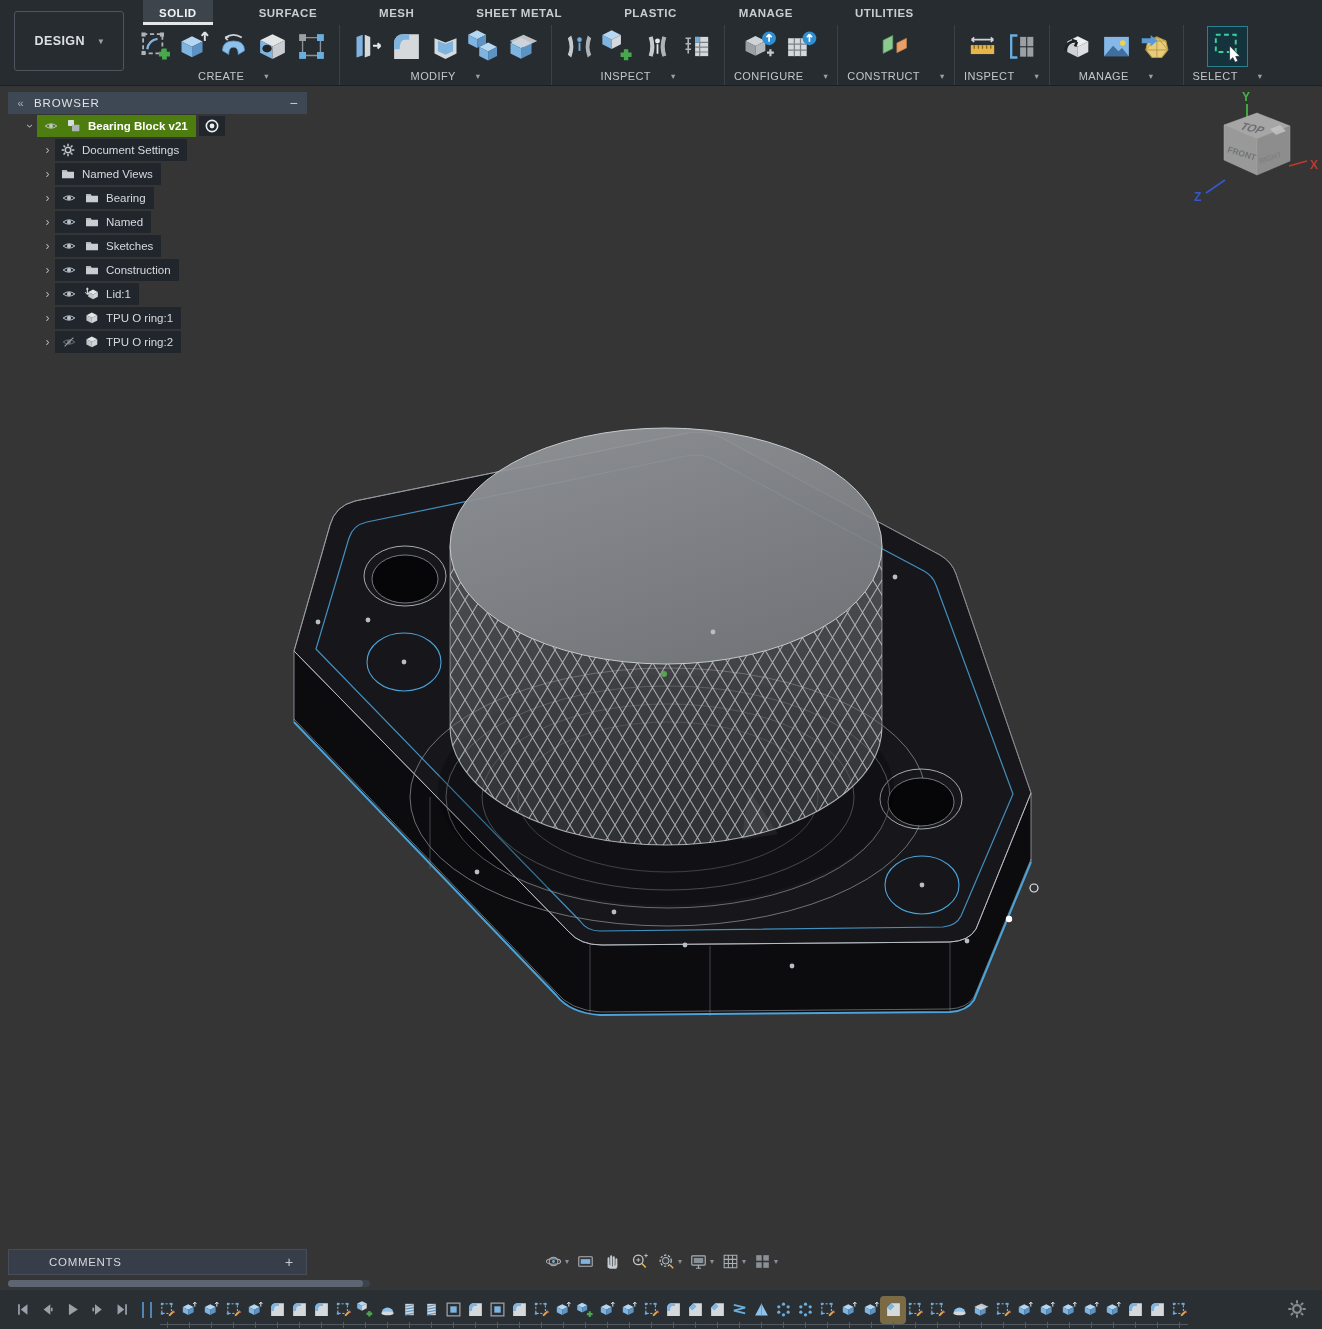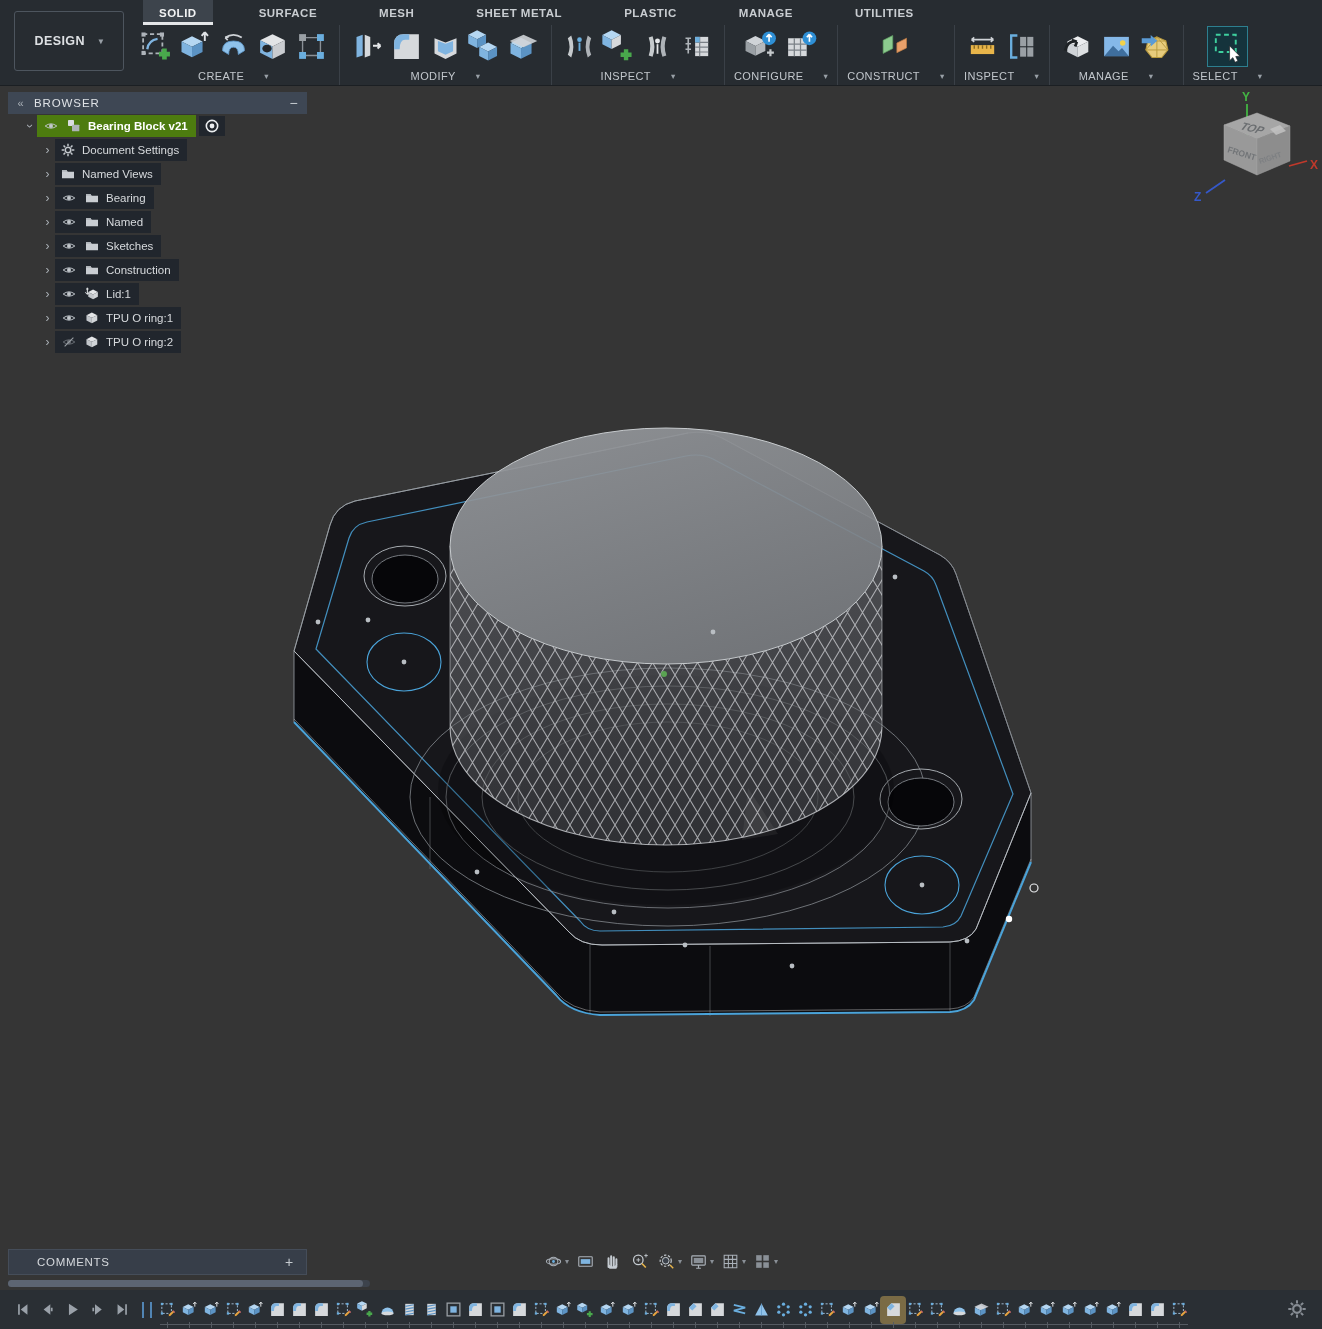--- a/index.html
+++ b/index.html
@@ -44,21 +44,21 @@
 
   
   .banner{position:absolute;left:470px;top:4px;height:25px;display:flex;font-size:12px}
   .banner-left{background:#333a43;display:flex;align-items:center;gap:9px;padding:0 14px;color:#d9dcdf}
   .banner-left b{color:#eceef0}
   .banner-btn{background:#3a424d;display:flex;align-items:center;padding:0 13px;color:#4d86b4;margin-left:1px}
 
   
   .comments{position:absolute;left:8px;bottom:15px;width:297px;height:24px;background:#373e49;border:1px solid #454d59;
       display:flex;align-items:center;color:#d6d9dd;font-size:11.5px;letter-spacing:.7px}
-  .comments .ttl{margin-left:28px;flex:1}
+  .comments .ttl{margin-left:40px;flex:1}
   .comments .plus{margin-right:12px;color:#c6cbd0;font-size:14px}
   .hscroll{position:absolute;left:8px;bottom:3px;width:362px;height:7px;border-radius:4px;background:#3d434c}
   .hscroll .thumb{width:355px;height:7px;border-radius:4px;background:#5d6572}
   .navbar{position:absolute;left:540px;bottom:17px;height:24px;display:flex;align-items:center}
   .nav{height:22px;display:flex;align-items:center;justify-content:center;padding:0 4px}
   .nav svg{width:19px;height:19px}
   .nav-caret{color:#8a9097;font-size:8px;padding:0 3px 0 0;margin-left:-2px}
 
   
   .timeline{position:absolute;bottom:0;left:0;width:1322px;height:39px;background:#2a2f34;display:flex;align-items:center}

